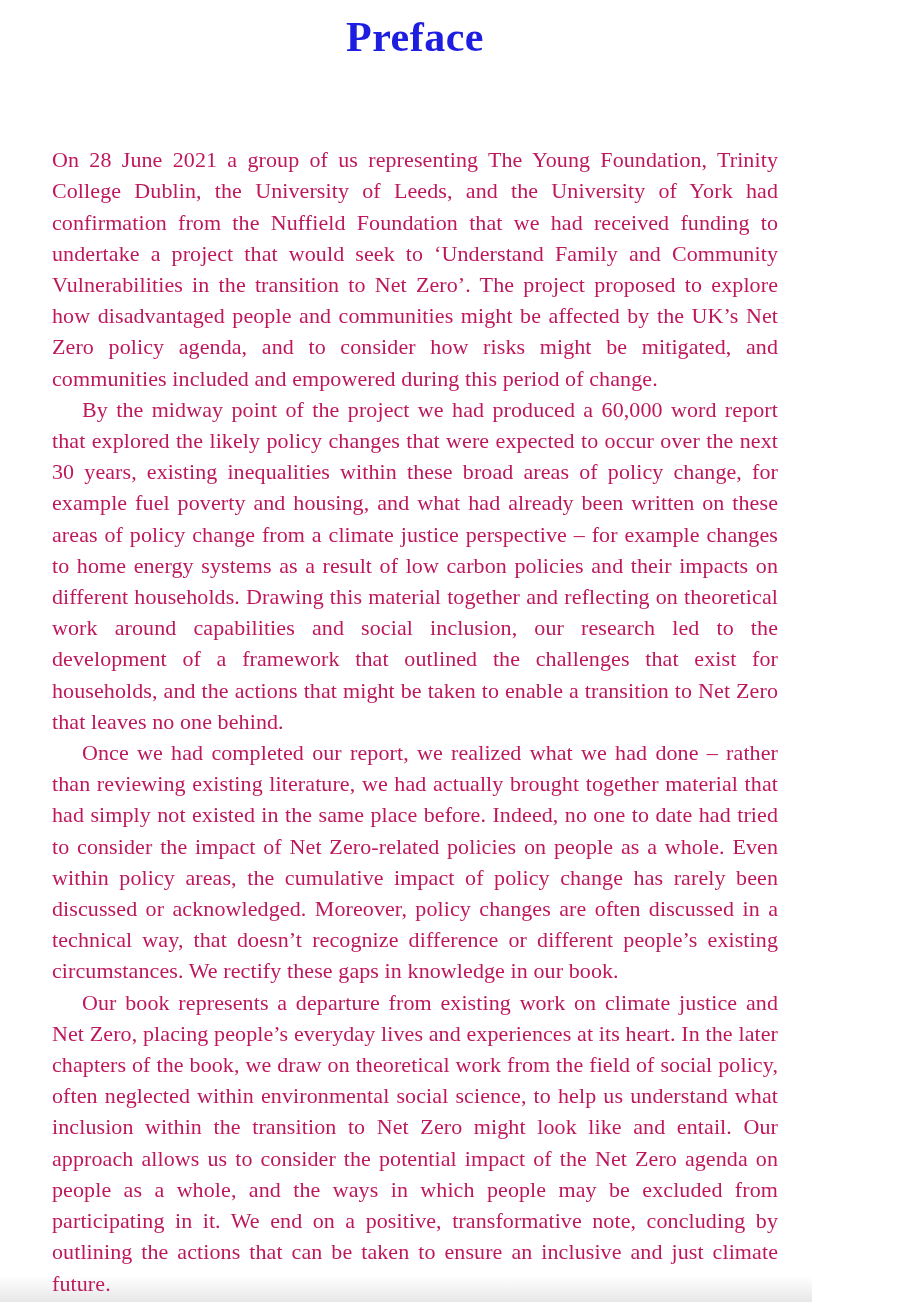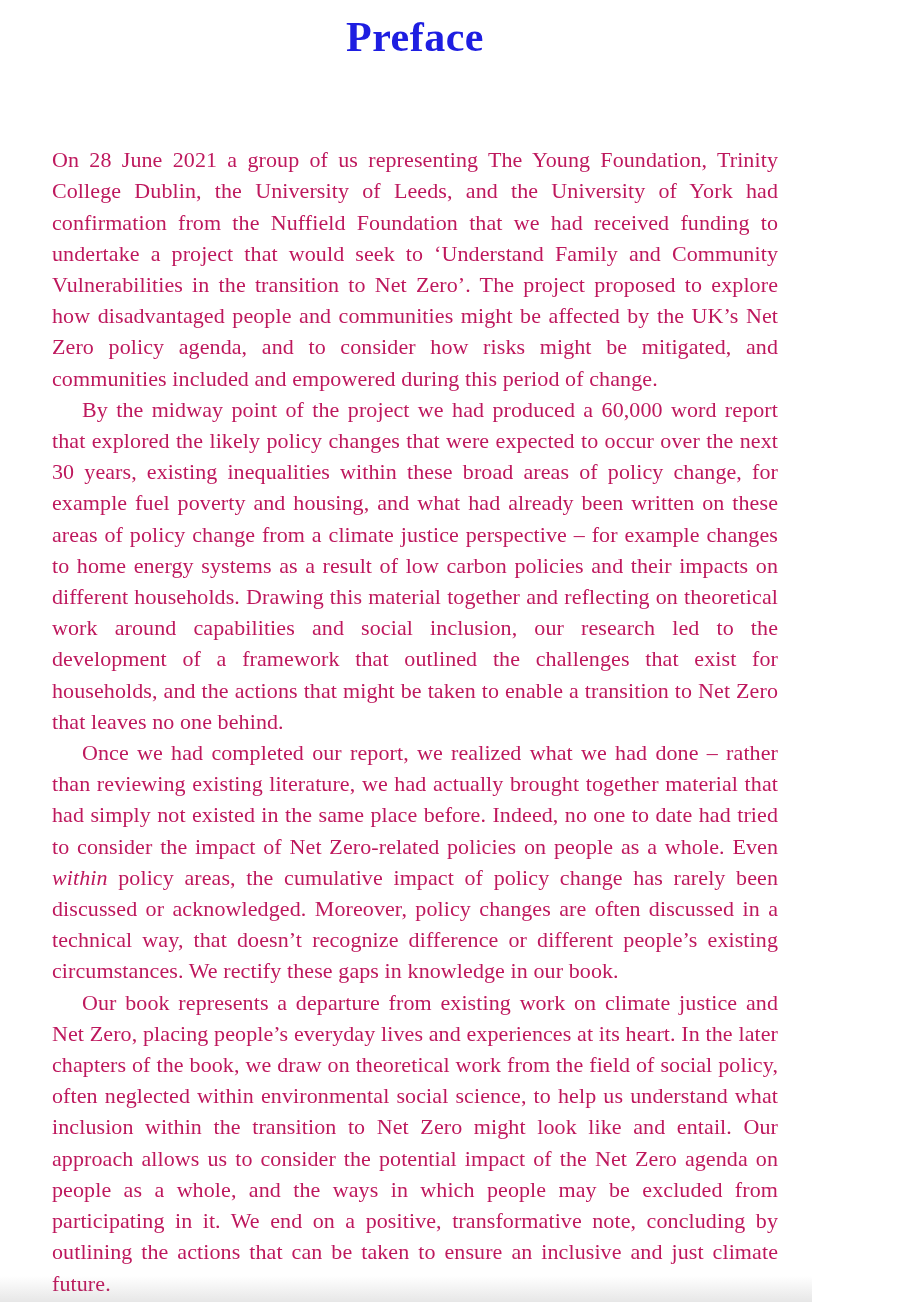--- a/index.html
+++ b/index.html
@@ -37,21 +37,20 @@
   }
   .para {
     margin: 0;
     text-align: justify;
     text-indent: 30px;
   }
   .para:first-child {
     text-indent: 0;
   }
   .italic {
-    font-style: italic;
   }
   .signature-block {
     text-align: center;
     margin: 0;
   }
   .signature-line, .date-line {
     display: block;
   }
   .scan-shade {
     position: absolute;

